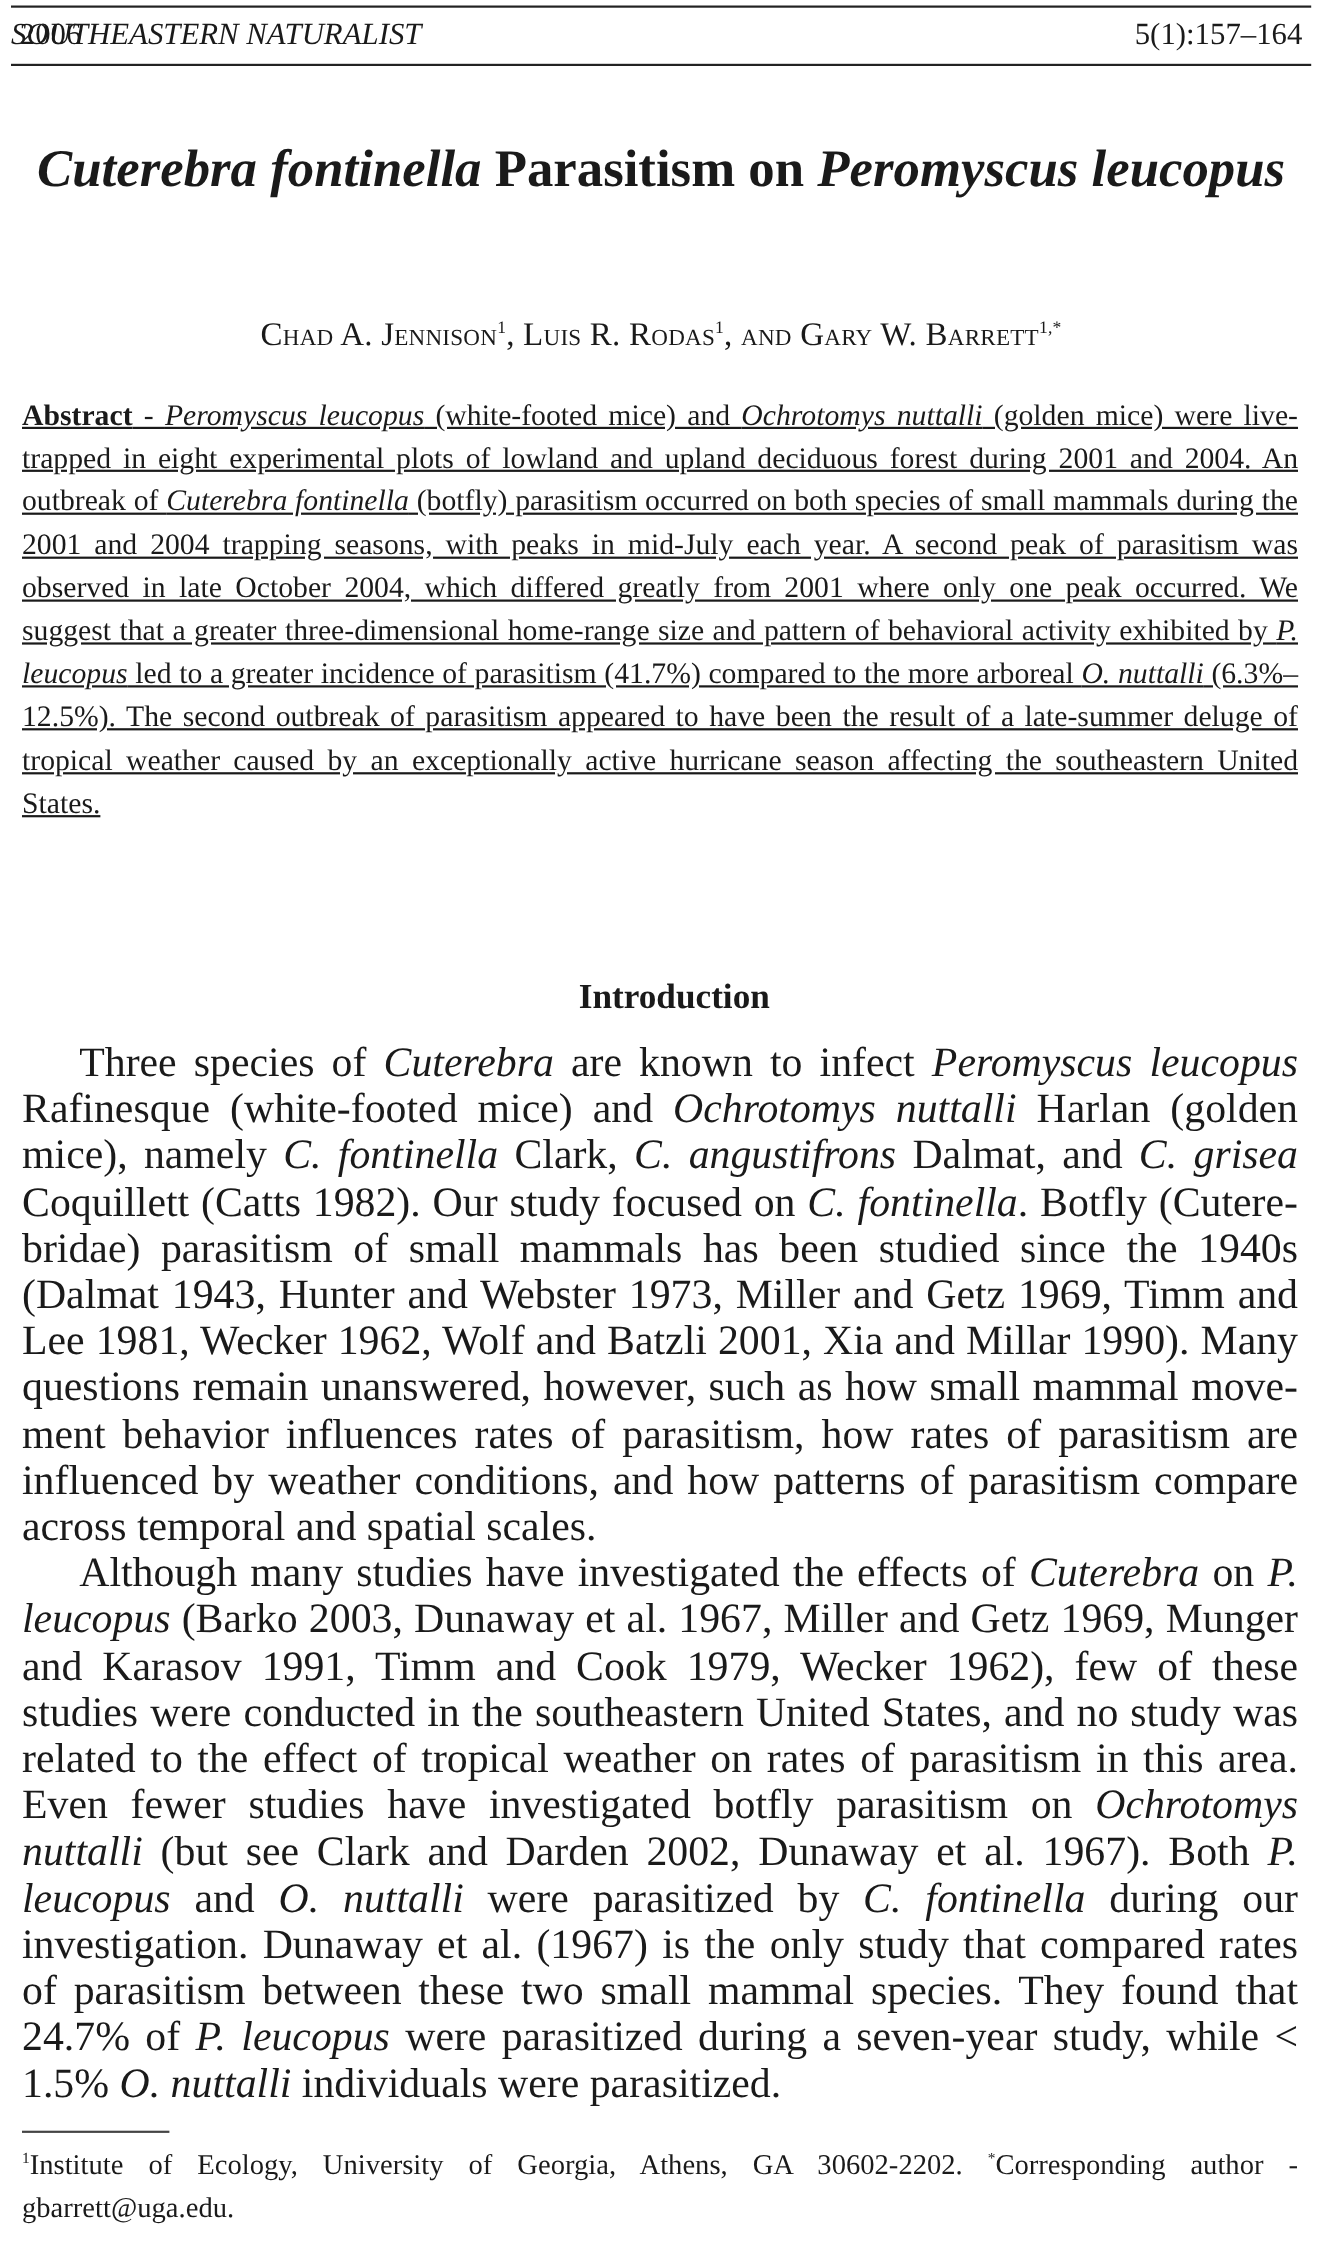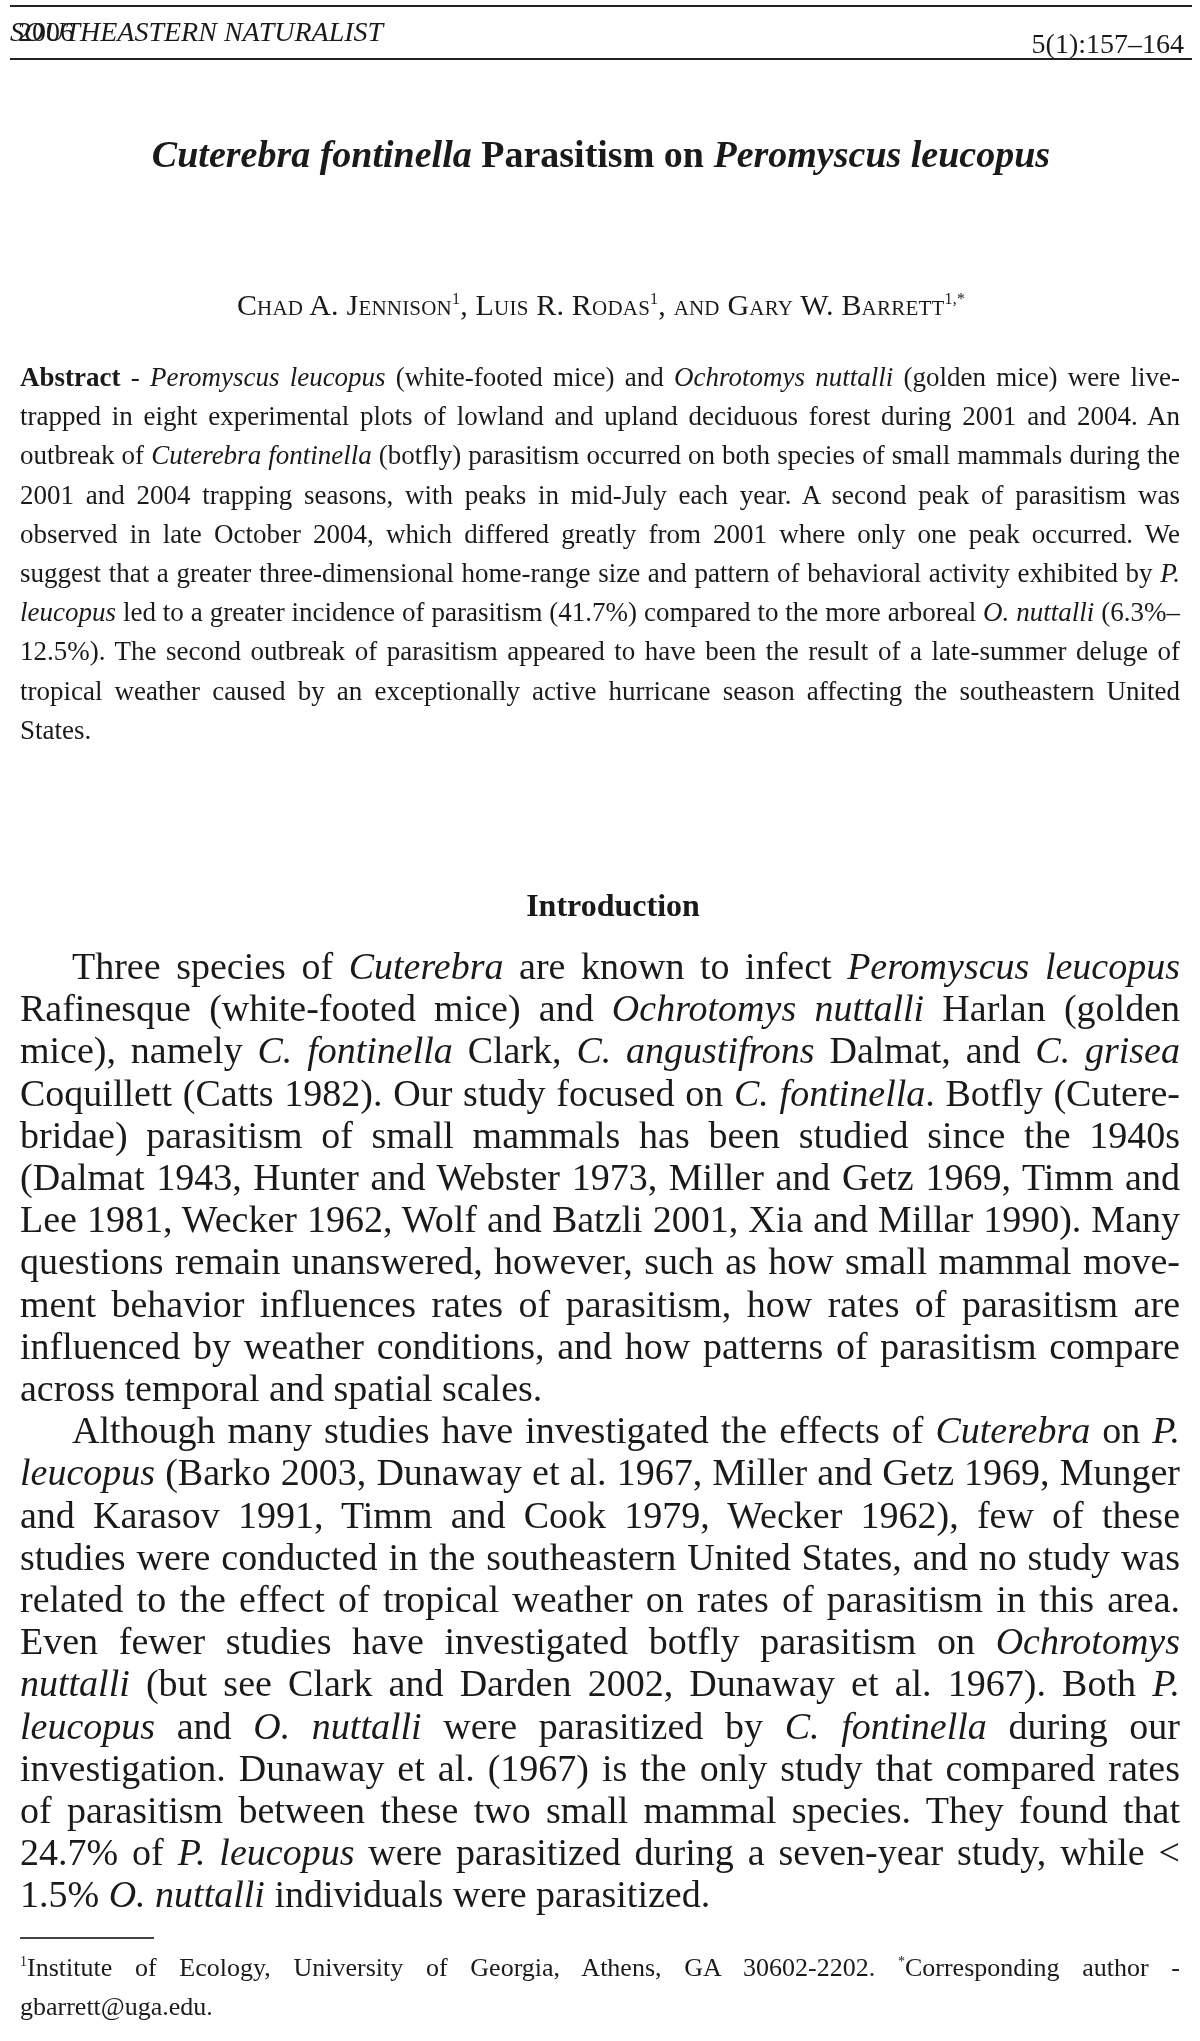--- a/index.html
+++ b/index.html
@@ -28,30 +28,30 @@
     position: absolute;
     top: 14px;
     left: 10px;
     width: 1182px;
     height: 36px;
     font-size: 28px;
     line-height: 36px;
   }
   .rh-year { position: absolute; left: 8px; top: 0; }
   .rh-journal { position: absolute; left: 0; right: 0; font-style: italic; }
-  .rh-pages { position: absolute; right: 8px; top: 12px; }
+  .rh-pages { position: absolute; right: 8px; top: 0; }
 
   .title {
     position: absolute;
     top: 128px;
     left: 10px;
     width: 1182px;
     text-align: center;
     font-weight: bold;
-    font-size: 38px;
+    font-size: 48px;
     line-height: 52px;
   }
   .title .line { display: block; }
   .title i { font-weight: bold; }
 
   .authors {
     position: absolute;
     top: 285px;
     left: 10px;
     width: 1182px;
@@ -70,20 +70,21 @@
 
   .abstract {
     position: absolute;
     top: 358px;
     left: 20px;
     width: 1160px;
     font-size: 27px;
     line-height: 39.2px;
     text-align: justify;
     hyphens: manual;
+    text-decoration: underline;
   }
 
   .section-heading {
     position: absolute;
     top: 873px;
     left: 10px;
     width: 1182px;
     text-align: center;
     font-weight: bold;
     font-size: 32px;

